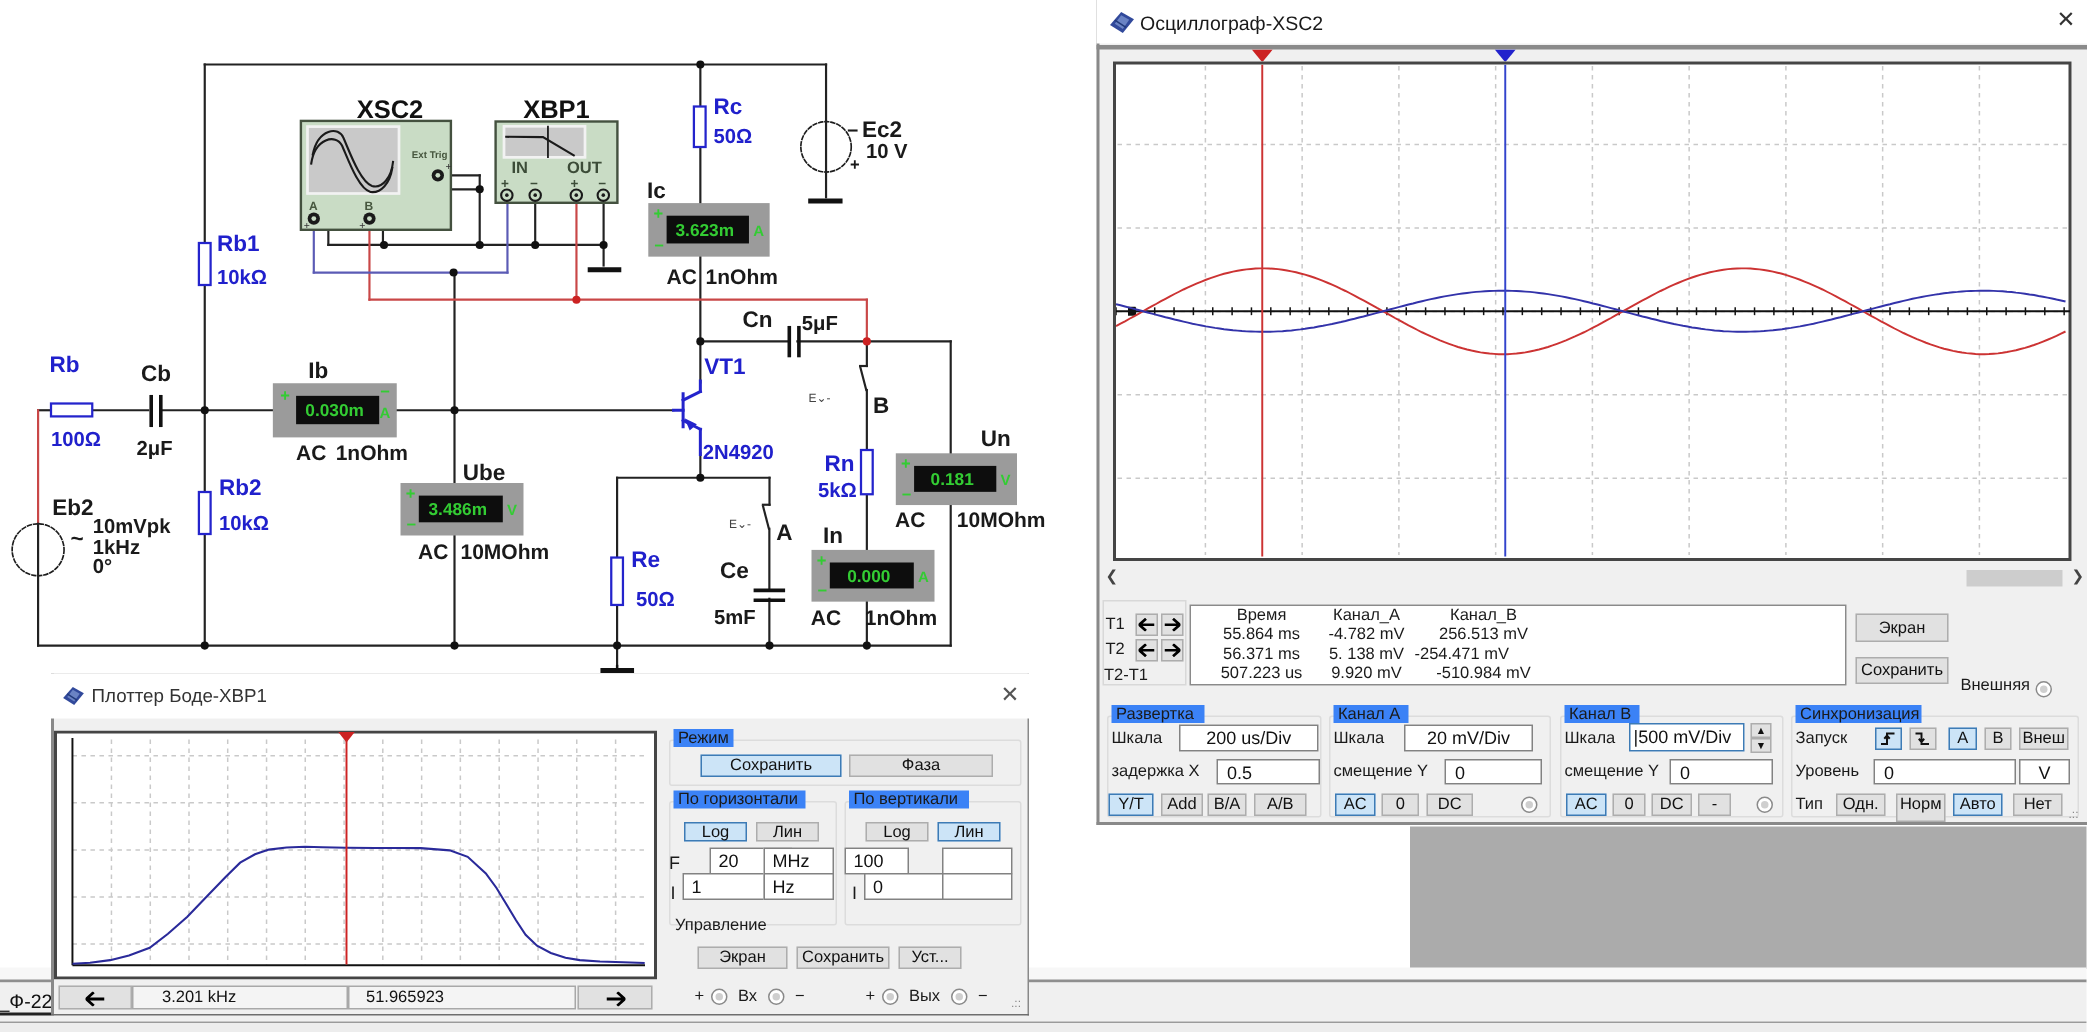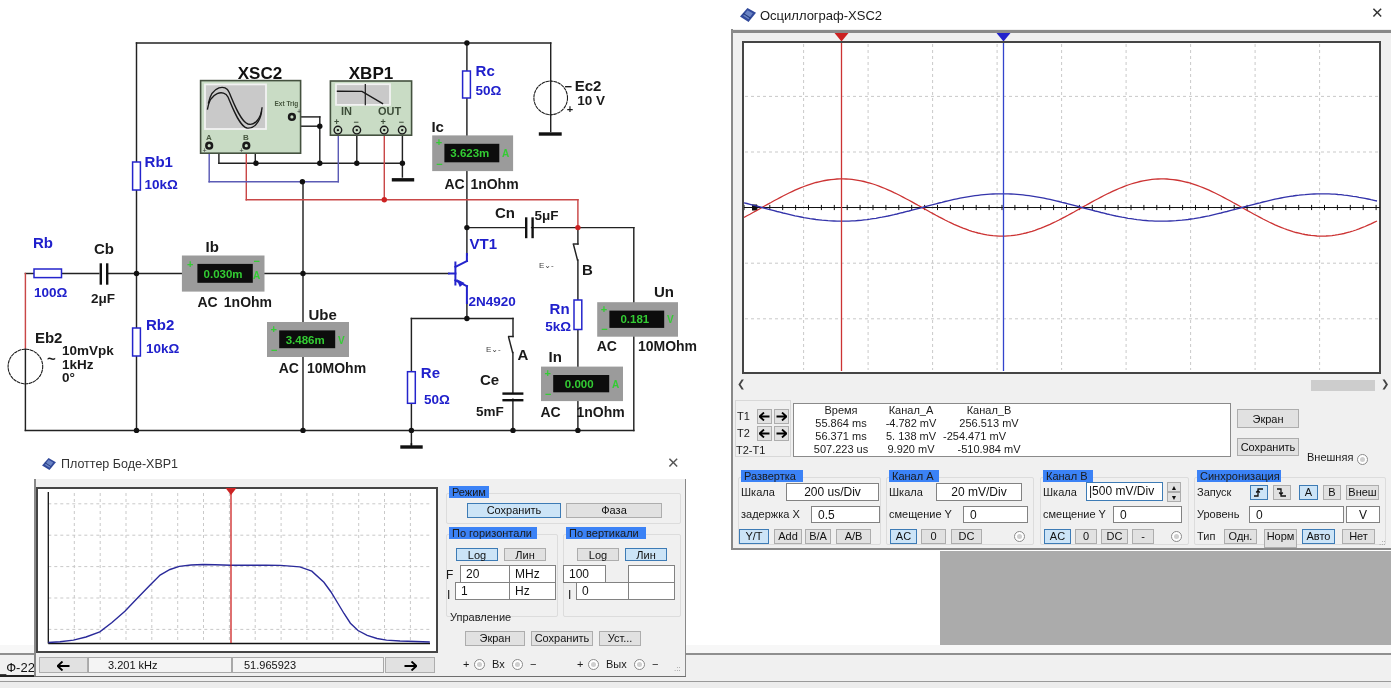--- a/index.html
+++ b/index.html
@@ -479,21 +479,21 @@
       </svg></div>
     <div class="grp" style="left:412px;top:44px;width:235px;height:31px"></div>
     <div class="glab" style="left:415px;top:37px;width:40px">Режим</div>
     <div class="btn on" style="left:433px;top:54px;width:94px;height:15px">Сохранить</div>
     <div class="btn" style="left:532px;top:54px;width:96px;height:15px">Фаза</div>
     <div class="grp" style="left:412px;top:85px;width:112px;height:83px"></div>
     <div class="glab" style="left:415px;top:78px;width:88px">По горизонтали</div>
     <div class="btn on" style="left:422px;top:99px;width:42px;height:13px;line-height:12px">Log</div>
     <div class="btn" style="left:470px;top:99px;width:42px;height:13px;line-height:12px">Лин</div>
     <div class="lab" style="left:412px;top:119px;font-size:12px">F</div>
-    <div class="fld" style="left:426px;top:116px;width:55px;height:18px;line-height:17px;padding-left:5px">20</div>
+    <div class="fld" style="left:439px;top:116px;width:55px;height:18px;line-height:17px;padding-left:5px">20</div>
     <div class="fld" style="left:475px;top:116px;width:47px;height:18px;line-height:17px;padding-left:5px">MHz</div>
     <div class="lab" style="left:413px;top:139px;font-size:12px">I</div>
     <div class="fld" style="left:421px;top:133px;width:55px;height:18px;line-height:17px;padding-left:5px">1</div>
     <div class="fld" style="left:475px;top:133px;width:47px;height:18px;line-height:17px;padding-left:5px">Hz</div>
     <div class="grp" style="left:529px;top:85px;width:118px;height:83px"></div>
     <div class="glab" style="left:532px;top:78px;width:80px">По вертикали</div>
     <div class="btn" style="left:543px;top:99px;width:42px;height:13px;line-height:12px">Log</div>
     <div class="btn on" style="left:591px;top:99px;width:42px;height:13px;line-height:12px">Лин</div>
     <div class="lab" style="left:533px;top:119px;font-size:12px">F</div>
     <div class="fld" style="left:529px;top:116px;width:43px;height:18px;line-height:17px;padding-left:5px">100</div>

